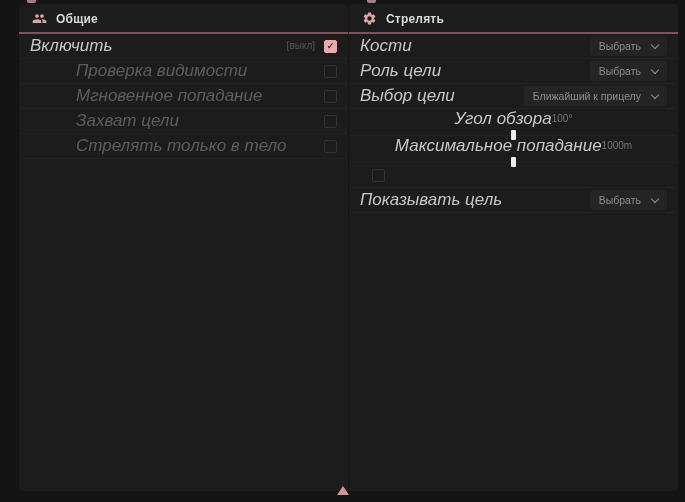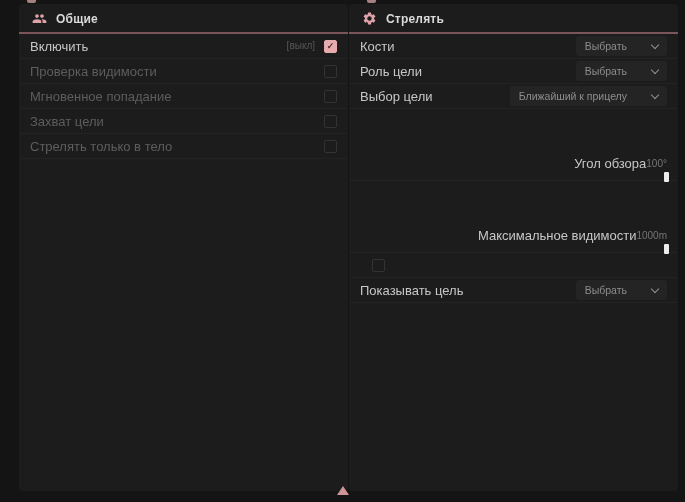--- a/index.html
+++ b/index.html
@@ -30,47 +30,47 @@
   .panel-header svg { width:15px; height:15px; fill:#dda2a7; flex:0 0 auto; }
   .panel-title { font-size:12px; font-weight:bold; color:#d9d9d9; letter-spacing:.2px; }
 
   .header-sep { height:2px; background:#7c555b; }
 
   .rows { padding:0 1px; }
   .row {
     display:flex; align-items:center; justify-content:space-between;
     height:25px; padding:0 10px; border-bottom:1px solid #232323;
   }
-  .row .lbl { font-size:13px; color:#c7c7c7; white-space:nowrap; }
-  .row.dim .lbl { color:#5d5d5d; }
+  .row .lbl { font-size:17px; color:#c7c7c7; white-space:nowrap;font-style:italic; }
+  .row.dim .lbl { color:#5d5d5d;margin-left:46px; }
   .row .right { display:flex; align-items:flex-start; gap:9px;margin-left:12px; }
   .hotkey { font-size:10px; color:#565656; }
 
   .checkbox {
     width:13px; height:13px; border-radius:2px;
     border:1px solid #3a3a3a; background:transparent;
     display:flex; align-items:center; justify-content:center;
   }
   .row.dim .checkbox { border-color:#333; }
   .checkbox.checked { background:#e7aaad; border-color:#e7aaad; }
   .checkbox.checked::after { content:"✓"; font-size:9px; font-weight:bold; color:#4f2b2f; line-height:1; }
 
   .dropdown {
-    display:flex; align-items:center; gap:25px;
+    display:flex; align-items:center; gap:11px;
     background:#242424; border-radius:3px;
     padding:4px 9px; cursor:default;
   }
   .dd-val { font-size:10.5px; color:#8d8d8d; white-space:nowrap; }
   .chev {
     width:6px; height:6px; margin-top:-3px;
     border-right:1.5px solid #929292; border-bottom:1.5px solid #929292;
     transform:rotate(45deg);
   }
 
-  .slider-row { flex-direction:column; align-items:flex-end; justify-content:center; gap:4px; border-bottom:1px solid #232323; padding:4px 10px 7px 10px; height:27px;margin-top:45px; }
+  .slider-row { flex-direction:column; align-items:center; justify-content:center; gap:4px; border-bottom:1px solid #232323; padding:4px 10px 7px 10px; height:27px; }
   .srow-top { display:flex; align-items:center; justify-content:space-between; }
   .slider-val { font-size:10px; color:#757575; }
   .track { position:relative; height:4px; background:#272727; border-radius:1px; }
   .fill { position:absolute; left:0; top:0; height:4px; background:#c4929a; border-radius:1px; }
   .handle { position:absolute; top:-3px; width:5px; height:10px; background:#ececec; border-radius:1px; }
 
   .scroll-arrow {
     position:absolute; left:337px; top:486px;
     width:0; height:0;
     border-left:6px solid transparent;
@@ -170,21 +170,21 @@
             <span class="lbl">Угол обзора</span>
             <span class="slider-val">100°</span>
           </div>
           <div class="track">
             <div class="fill" style="width: 25%;"></div>
             <div class="handle" style="left: calc(25% - 3px);"></div>
           </div>
         </div>
         <div class="row slider-row">
           <div class="srow-top">
-            <span class="lbl">Максимальное видимости</span>
+            <span class="lbl">Максимальное попадание</span>
             <span class="slider-val">1000m</span>
           </div>
           <div class="track">
             <div class="fill" style="width: 64%;"></div>
             <div class="handle" style="left: calc(64% - 3px);"></div>
           </div>
         </div>
         <div class="row dim">
           <div class="right">
             <div class="checkbox"></div>

